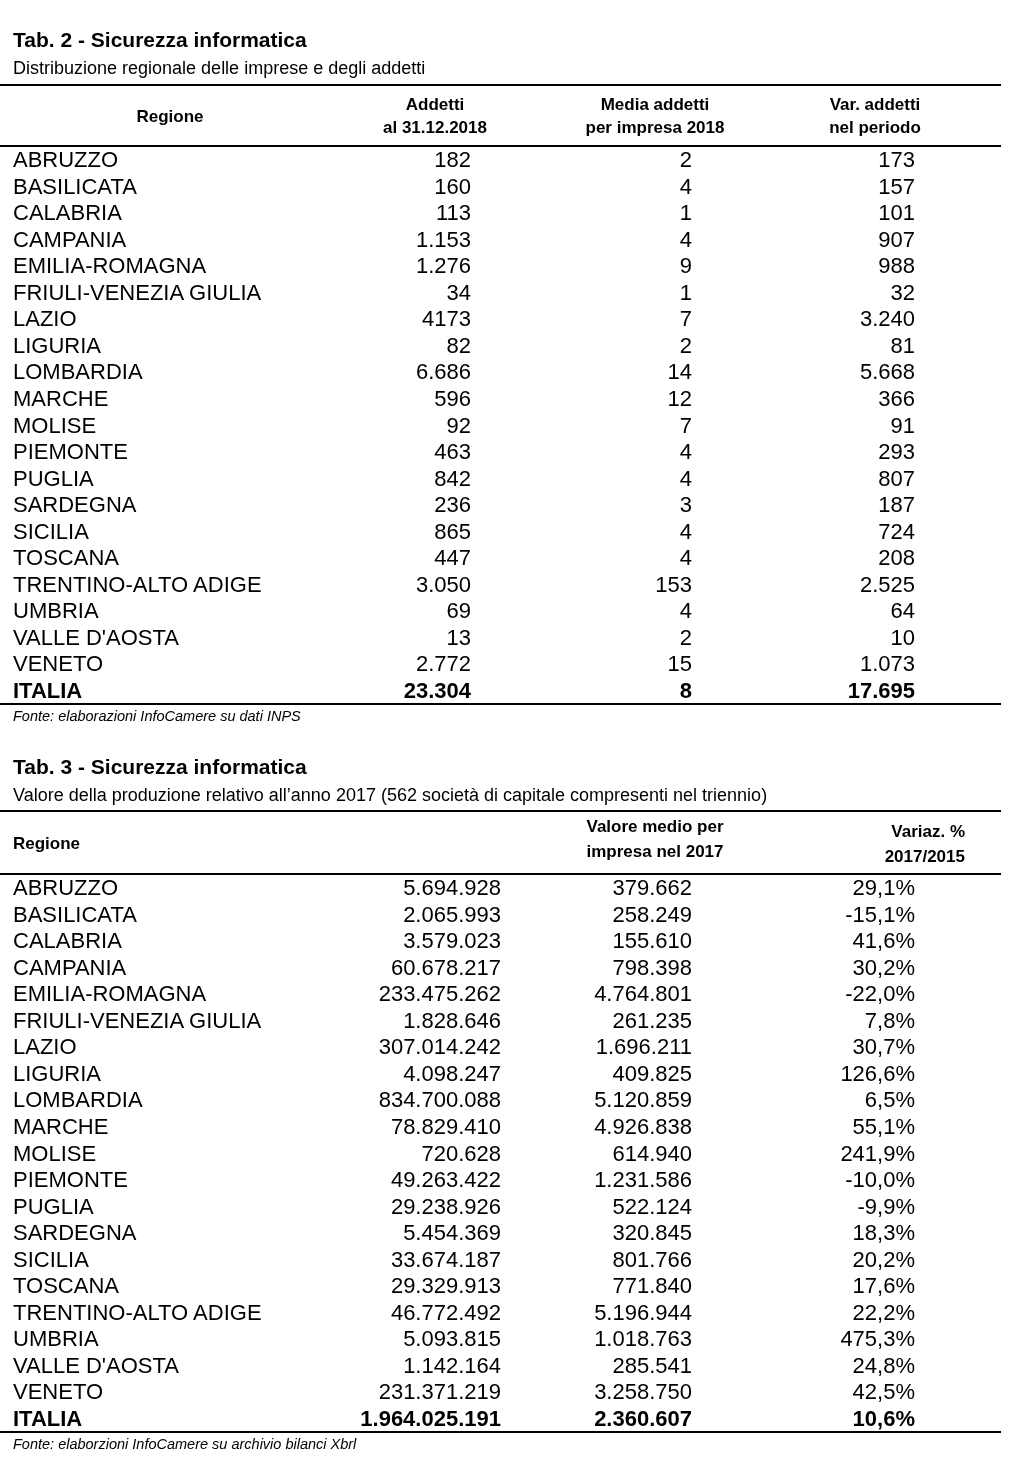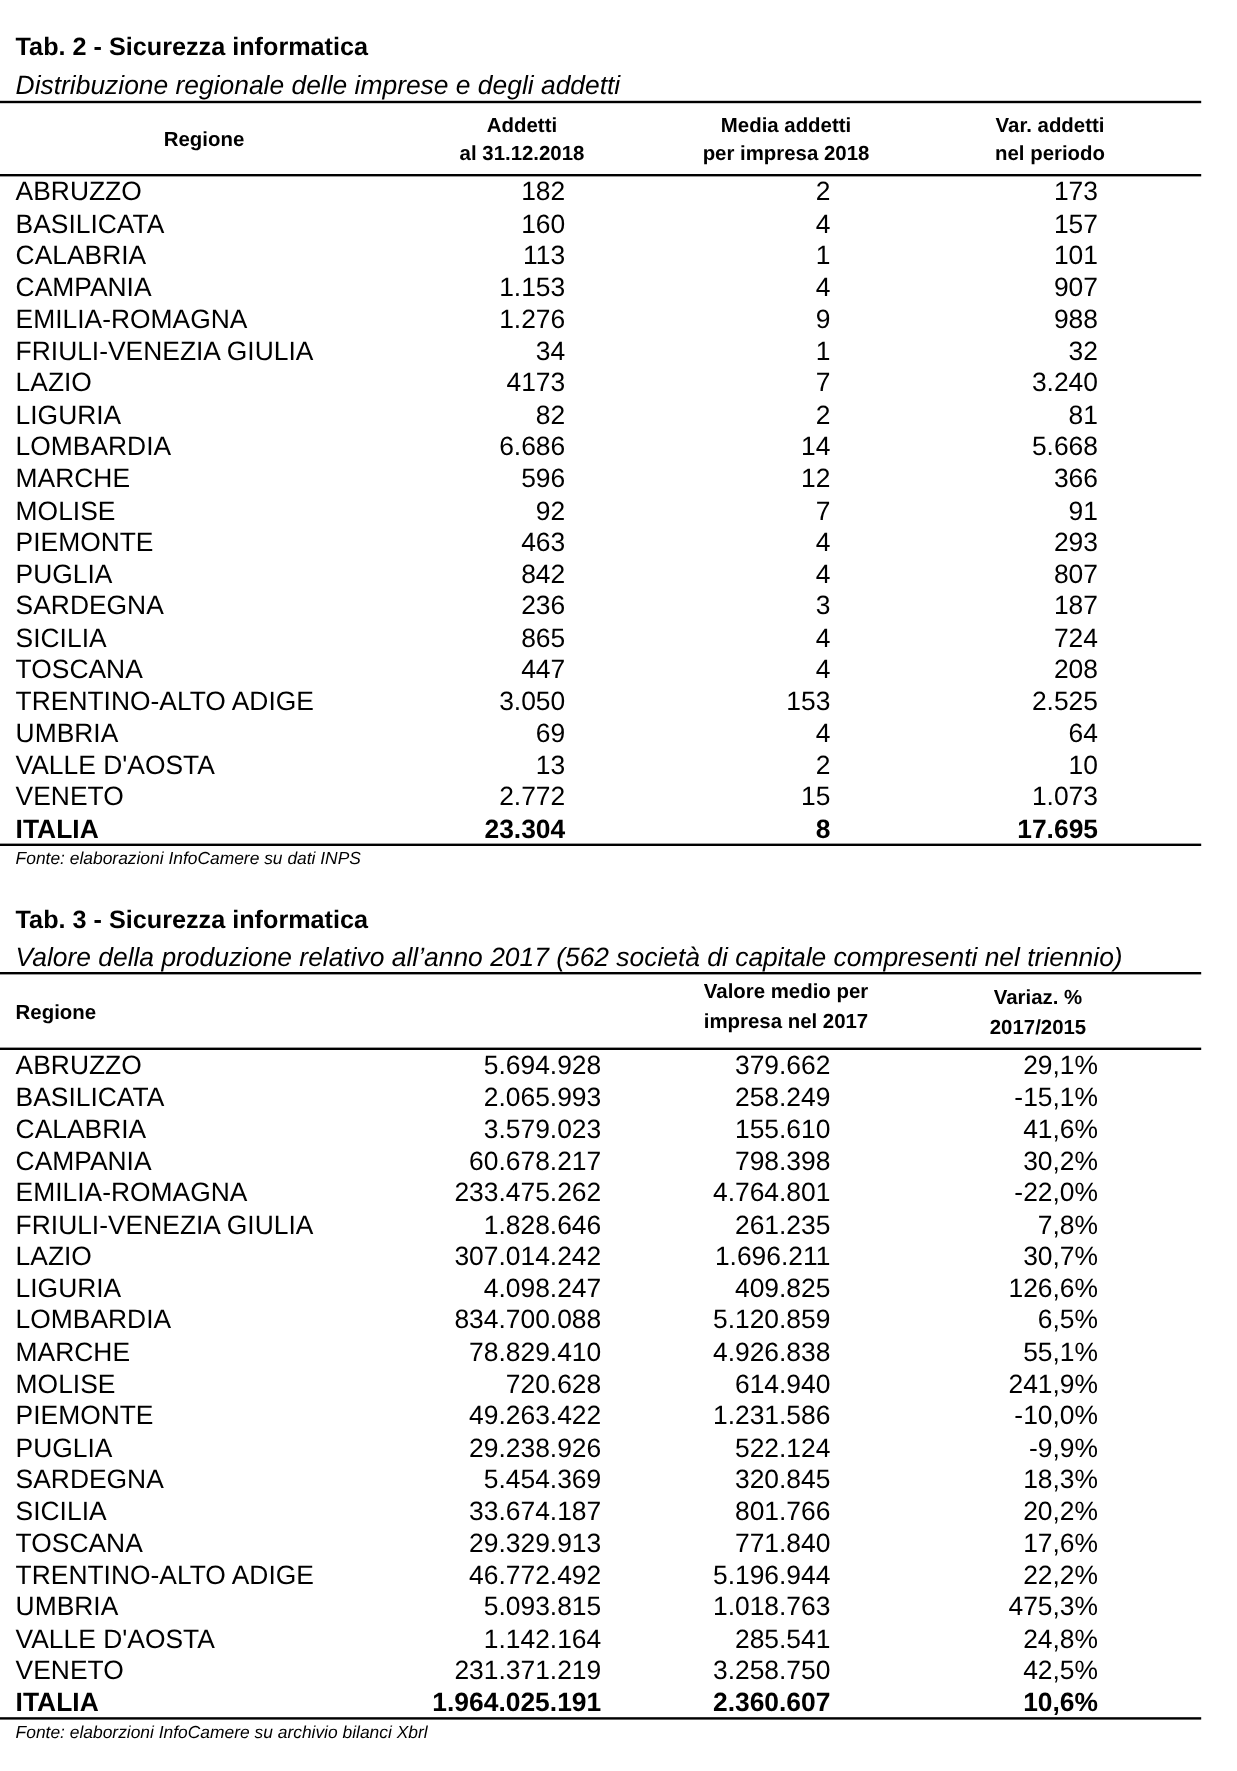--- a/index.html
+++ b/index.html
@@ -1,18 +1,18 @@
 <!DOCTYPE html>
 <html><head>
 <meta charset="utf-8">
 <style>
   html, body { margin: 0; padding: 0; background: #ffffff; }
   body { width: 1031px; height: 1476px; position: relative; font-family: "Liberation Sans", sans-serif; color: #000; overflow: hidden; }
   .title { position: absolute; left: 13px; font-weight: bold; font-size: 21px; }
-  .subtitle { position: absolute; left: 13px; font-style: italic; font-size: 22px; white-space: nowrap; }
+  .subtitle { position: absolute; left: 13px; font-size: 18px; white-space: nowrap; }
   .rule { position: absolute; left: 0; width: 1001px; background: #000; }
   .hdr { position: absolute; font-weight: bold; font-size: 17px; line-height: 23px; text-align: center; }
   .row { position: absolute; left: 0; width: 1001px; height: 26.6px; font-size: 22px; line-height: 26.6px; }
   .row span { position: absolute; top: 0; white-space: nowrap; }
   .row .c0 { left: 13px; }
   .row.total { font-weight: bold; }
   .source { position: absolute; left: 13px; font-style: italic; font-size: 14.5px; }
   
   #t2 .c1 { right: 530px; text-align: left; }
   #t2 .c2 { right: 309px; text-align: right; }
@@ -182,21 +182,21 @@
   <div class="subtitle" style="top:785px;">Valore della produzione relativo all’anno 2017 (562 società di capitale compresenti nel triennio)</div>
   <div class="rule" style="top:810px;height:2px;"></div>
 
   <div class="hdr" style="left:13px;top:832px;text-align:left;">Regione</div>
   <div class="hdr" style="left:315px;width:250px;top:819px;line-height:25px;">
   </div>
   <div class="hdr" style="left:555px;width:200px;top:814px;line-height:25px;">
     <div>Valore medio per</div>
     <div>impresa nel 2017</div>
   </div>
-  <div class="hdr" style="left:765px;width:200px;top:819px;line-height:25px;">
+  <div class="hdr" style="left:765px;width:200px;top:819px;line-height:25px;text-align:right;">
     <div>Variaz. %</div>
     <div>2017/2015</div>
   </div>
   <div class="rule" style="top:873px;height:2px;"></div>
 
   <div id="t3-body">
       <div class="row" style="top: 875px;">
         <span class="c0">ABRUZZO</span>
         <span class="c1">5.694.928</span>
         <span class="c2">379.662</span>

